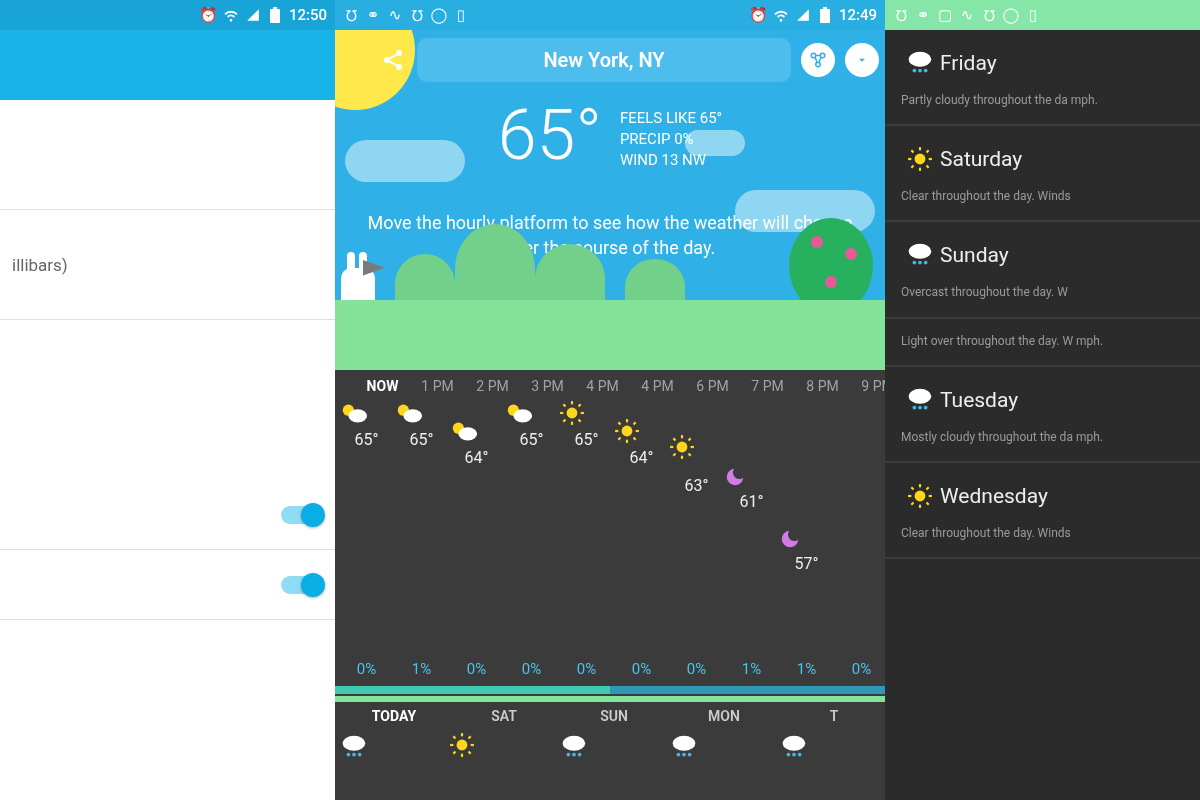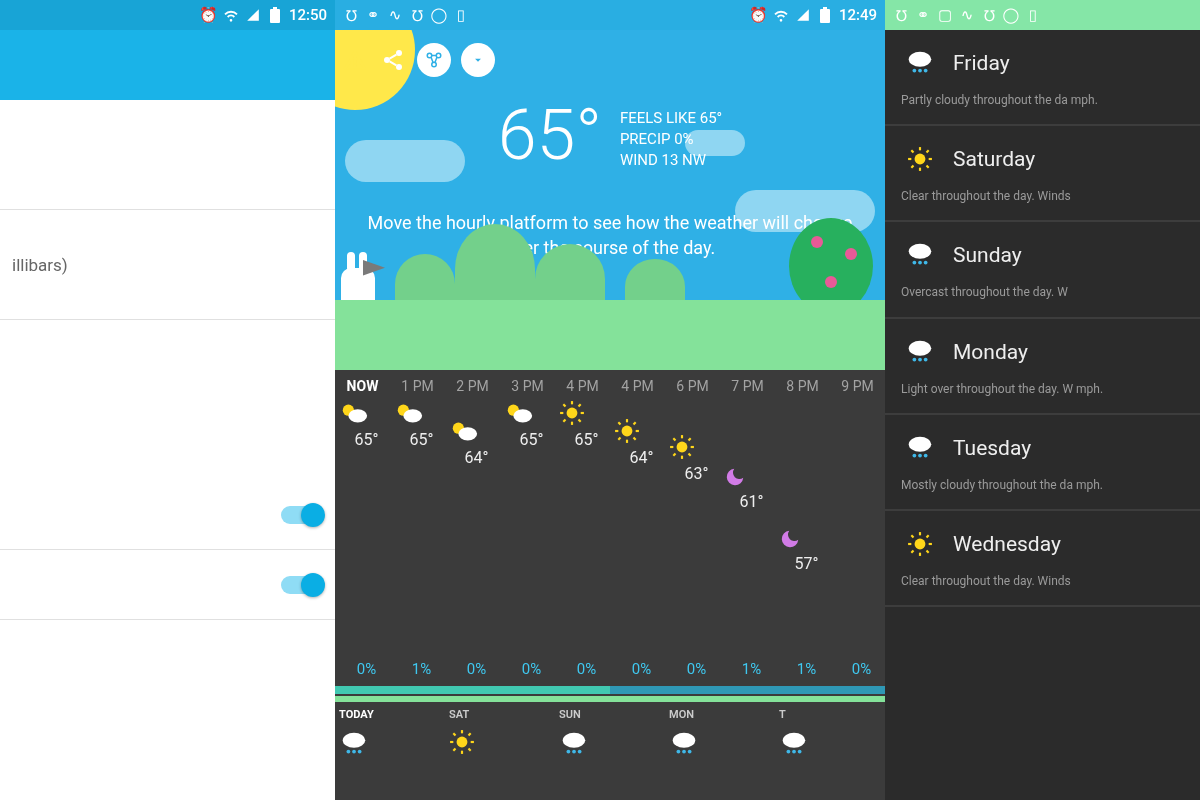--- a/index.html
+++ b/index.html
@@ -51,38 +51,38 @@
 .tree{position:absolute;right:12px;bottom:56px;width:84px;height:96px;background:#27b05e;border-radius:50%}
 .tree:after{content:"";position:absolute;bottom:-20px;left:36px;width:14px;height:26px;background:#5a3a25}
 .dot{position:absolute;width:12px;height:12px;border-radius:50%;background:#e85a97}
 .tree .d1{top:18px;left:22px}.tree .d2{top:30px;right:16px}.tree .d3{bottom:26px;left:36px}
 .bunny{position:absolute;bottom:56px;left:6px;width:34px;height:46px;background:#fff;border-radius:10px 10px 6px 6px}
 .bunny:before{content:"";position:absolute;top:-16px;left:6px;width:8px;height:20px;background:#fff;border-radius:4px;box-shadow:12px 0 0 #fff}
 .flag{position:absolute;bottom:84px;left:28px;width:22px;height:26px;background:#7a7a7a;clip-path:polygon(0 0,100% 30%,0 60%)}
 .flower{position:absolute;bottom:56px;left:230px;width:12px;height:12px;background:#ffd34a;border-radius:50%;box-shadow:18px 0 0 #ffd34a}
 
 .hourly{background:#3b3b3b;color:#fff}
-.hourly-head{display:flex;padding:8px 0 4px}
+.hourly-head{display:flex;padding:8px 20px 4px}
 .hcell{flex:0 0 55px;text-align:center;font-size:14px;color:#a3a3a3}
 .hcell.now{font-weight:700;color:#fff}
 .hrow{display:flex;padding:2px 4px}
 .hic{flex:0 0 55px;text-align:center;font-size:22px}
 .htemp{flex:0 0 55px;text-align:center;font-size:16px;color:#eee}
 .hp{flex:0 0 55px;text-align:center;font-size:15px;color:#3fc8f0}
 .precipbar{height:8px;background:linear-gradient(90deg,#41c9b1,#41c9b1 50%,#2f98b5 50%,#2f98b5);margin:6px 0 2px}
 .dstrip{background:#3b3b3b;border-top:6px solid #84e29a}
 .dhead{display:flex;padding:6px 4px 2px}
-.dcell{flex:0 0 110px;text-align:left;font-size:11px;color:#ccc;font-weight:600}
+.dcell{flex:0 0 110px;text-align:center;font-size:14px;color:#ccc;font-weight:600}
 .dcell.today{color:#fff;font-weight:700}
 .dic{flex:0 0 110px;text-align:center;font-size:26px;color:#fff;padding:4px 0}
 
 
 .pane3 .status-bar{background:#85e6a7;color:#fff}
 .dayrow{padding:14px 16px 16px;border-bottom:2px solid #3d3d3d}
-.dayhead{display:flex;align-items:center;gap:14px;margin-bottom:10px}
+.dayhead{display:flex;align-items:center;gap:1px;margin-bottom:10px}
 .dayhead .di{width:38px;height:38px;display:flex;align-items:center;justify-content:center;font-size:26px;color:#fff}
 .dayhead .dn{font-size:21px;color:#eee}
 .daydesc{font-size:12px;color:#9a9a9a;line-height:1.35}
 
 .offset-icons{height:260px}
 
 
 .sunny{color:#ffd61a}
 .pc{color:#fff}
 .moon{color:#d17be6}
@@ -171,20 +171,23 @@
             <path d="M12 2L1 21h22L12 2zm0 5l7.5 13h-15L12 7zm-1 4v4h2v-4h-2zm0 5v2h2v-2h-2z"></path>
           </svg>
       </div>
       <div class="share-ico">
         <svg width="24" height="24" viewBox="0 0 24 24" fill="#fff">
             <circle cx="18" cy="5" r="3"></circle>
             <circle cx="6" cy="12" r="3"></circle>
             <circle cx="18" cy="19" r="3"></circle>
             <path d="M8.6 10.6l6.8-4M8.6 13.4l6.8 4" stroke="#fff" stroke-width="2"></path>
           </svg>
+      </div>
+      <div class="locpill">
+        <span>New York, NY</span>
       </div>
       <div class="circle-btn">
         <svg width="18" height="18" viewBox="0 0 24 24" fill="none" stroke="#2fb0e6" stroke-width="2">
             <circle cx="6" cy="6" r="3"></circle>
             <circle cx="18" cy="6" r="3"></circle>
             <circle cx="12" cy="18" r="3"></circle>
             <path d="M8 8l3 8M16 8l-3 8M9 6h6"></path>
           </svg>
       </div>
       <div class="circle-btn">
@@ -278,21 +281,21 @@
               <g stroke="#ffd61a" stroke-width="2">
                 <line x1="12" y1="1" x2="12" y2="4"></line>
                 <line x1="12" y1="20" x2="12" y2="23"></line>
                 <line x1="1" y1="12" x2="4" y2="12"></line>
                 <line x1="20" y1="12" x2="23" y2="12"></line>
                 <line x1="4" y1="4" x2="6" y2="6"></line>
                 <line x1="18" y1="18" x2="20" y2="20"></line>
                 <line x1="4" y1="20" x2="6" y2="18"></line>
                 <line x1="18" y1="6" x2="20" y2="4"></line>
               </g>
-            </svg></span><div class="htemp" style="flex:none;margin-top:4px">63°</div></div>
+            </svg></span><div class="htemp" style="flex:none;margin-top:16px">63°</div></div>
         <div class="hic" style="padding-top:66px"><span class="moon"><svg width="22" height="22" viewBox="0 0 24 24" fill="#d17be6">
               <path d="M21 12.8A9 9 0 1111.2 3a7 7 0 009.8 9.8z"></path>
             </svg></span><div class="htemp" style="flex:none;margin-top:4px">61°</div></div>
         <div class="hic" style="padding-top:128px"><span class="moon"><svg width="22" height="22" viewBox="0 0 24 24" fill="#d17be6">
               <path d="M21 12.8A9 9 0 1111.2 3a7 7 0 009.8 9.8z"></path>
             </svg></span><div class="htemp" style="flex:none;margin-top:4px">57°</div></div>
       </div>
     <div class="hrow" id="hprecip">
         <div class="hp">0%</div>
         <div class="hp">1%</div>
@@ -431,35 +434,20 @@
                   <circle cx="22" cy="24" r="2"></circle>
                 </g>
               </svg>
             </span>
           </div>
          <div class="dn">Sunday</div>
        </div>
        <div class="daydesc">Overcast throughout the day. W</div>
      </div>
       <div class="dayrow">
-       <div class="dayhead">
-         <div class="di">
-            <span class="rainy">
-              <svg width="30" height="30" viewBox="0 0 32 32">
-                <ellipse cx="16" cy="12" rx="12" ry="8" fill="#fff"></ellipse>
-                <g fill="#3fb8e8">
-                  <circle cx="10" cy="24" r="2"></circle>
-                  <circle cx="16" cy="24" r="2"></circle>
-                  <circle cx="22" cy="24" r="2"></circle>
-                </g>
-              </svg>
-            </span>
-          </div>
-         <div class="dn">Monday</div>
-       </div>
        <div class="daydesc">Light over throughout the day. W mph.</div>
      </div>
       <div class="dayrow">
        <div class="dayhead">
          <div class="di">
             <span class="rainy">
               <svg width="30" height="30" viewBox="0 0 32 32">
                 <ellipse cx="16" cy="12" rx="12" ry="8" fill="#fff"></ellipse>
                 <g fill="#3fb8e8">
                   <circle cx="10" cy="24" r="2"></circle>

